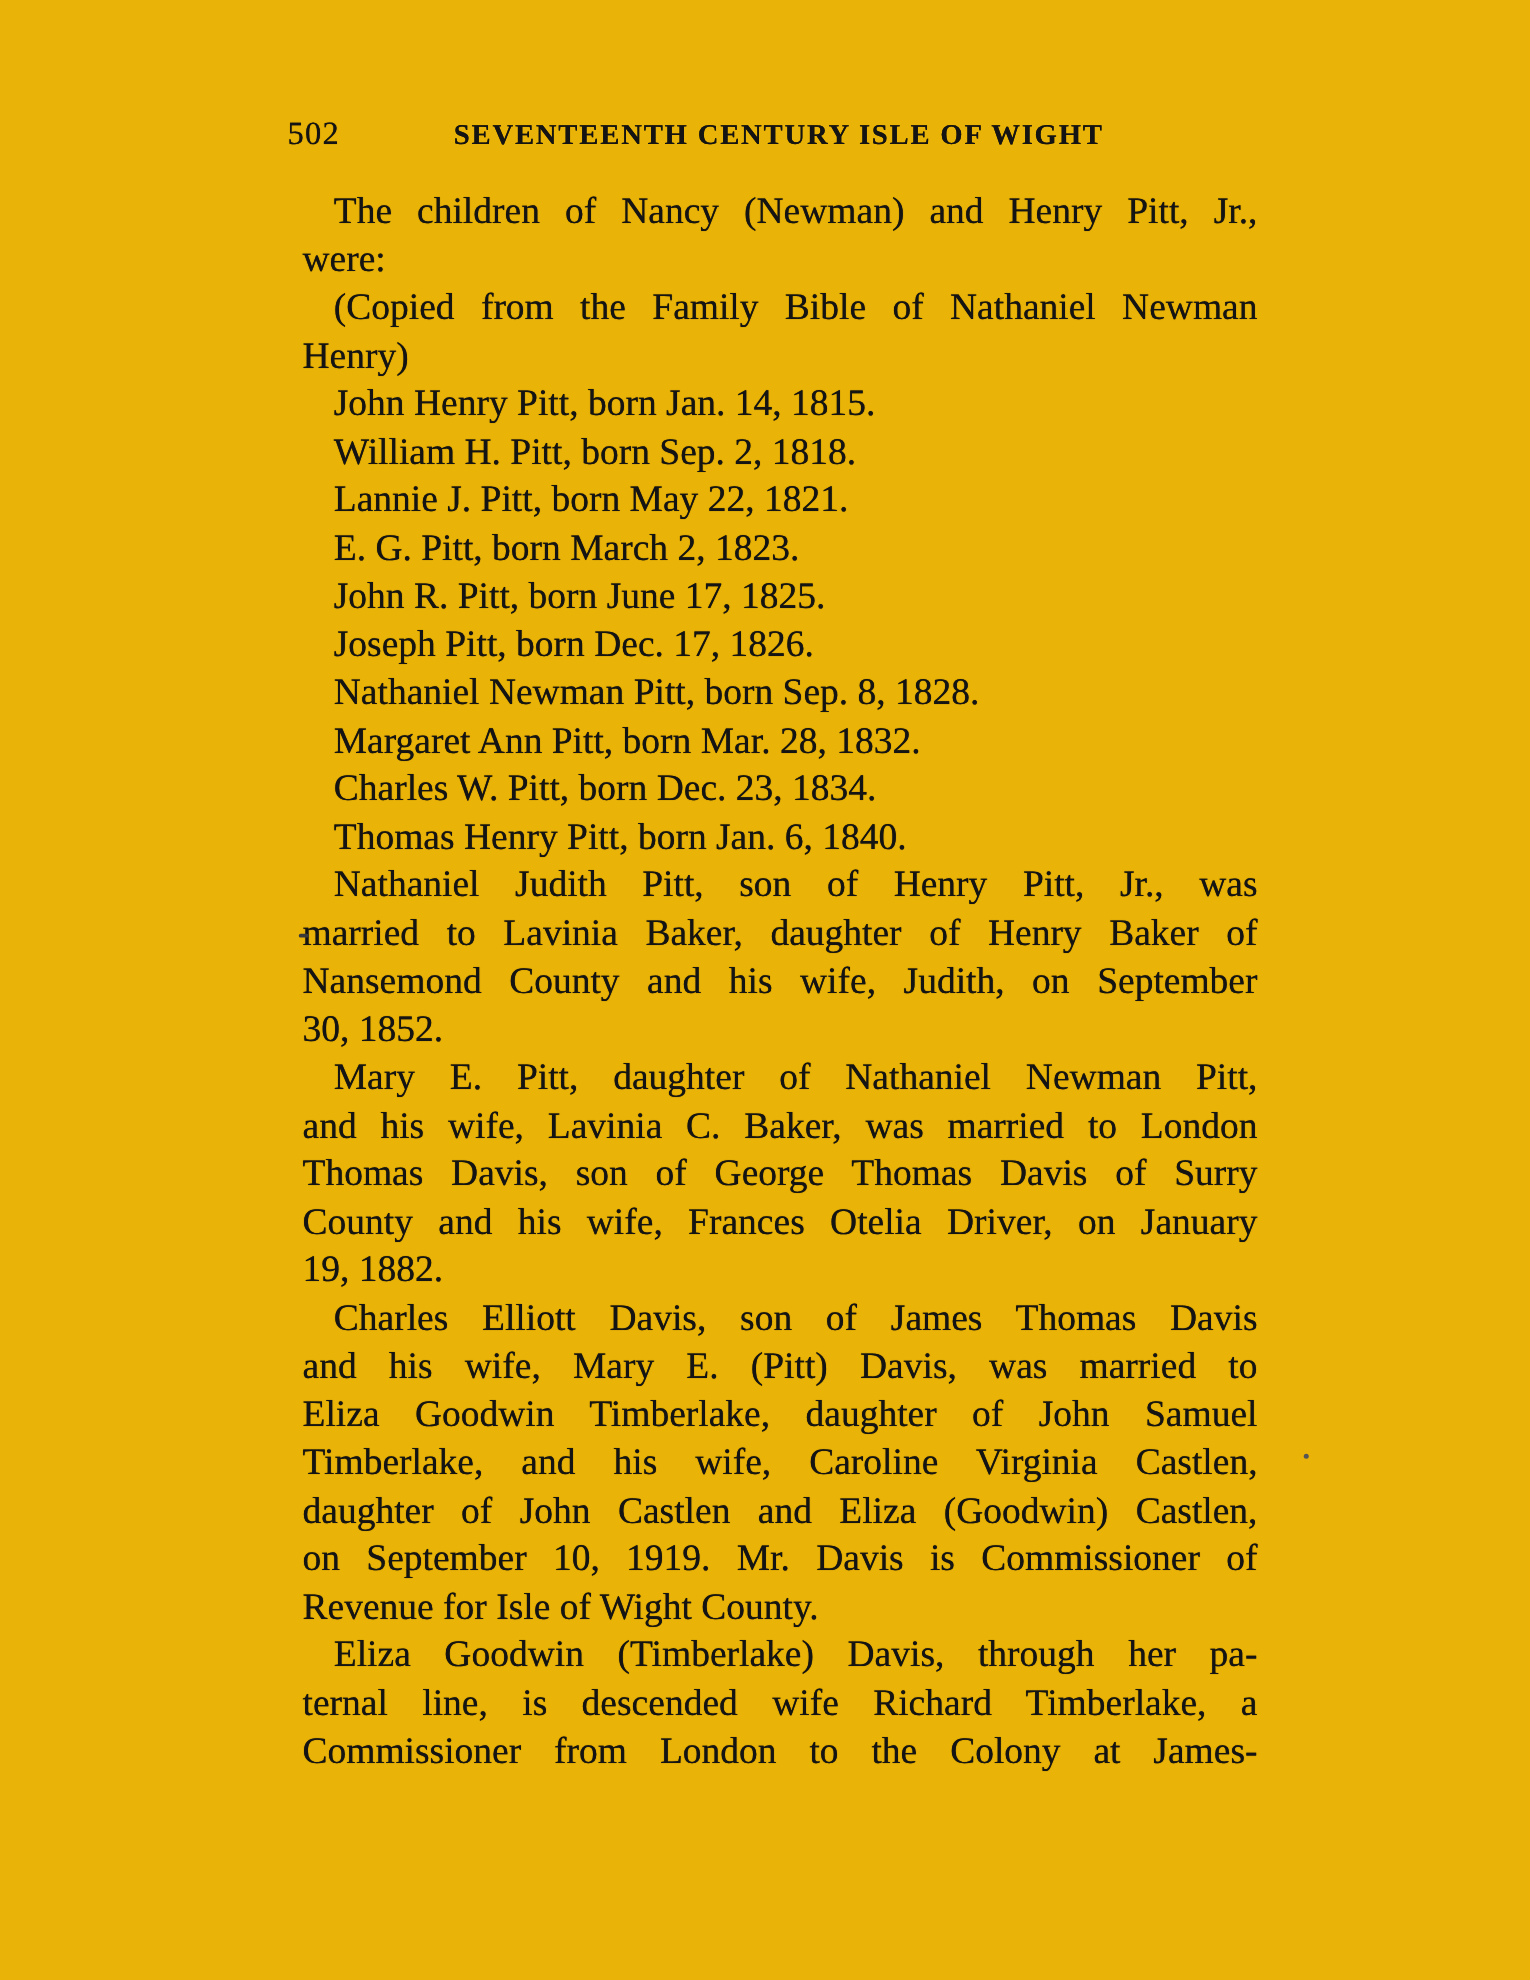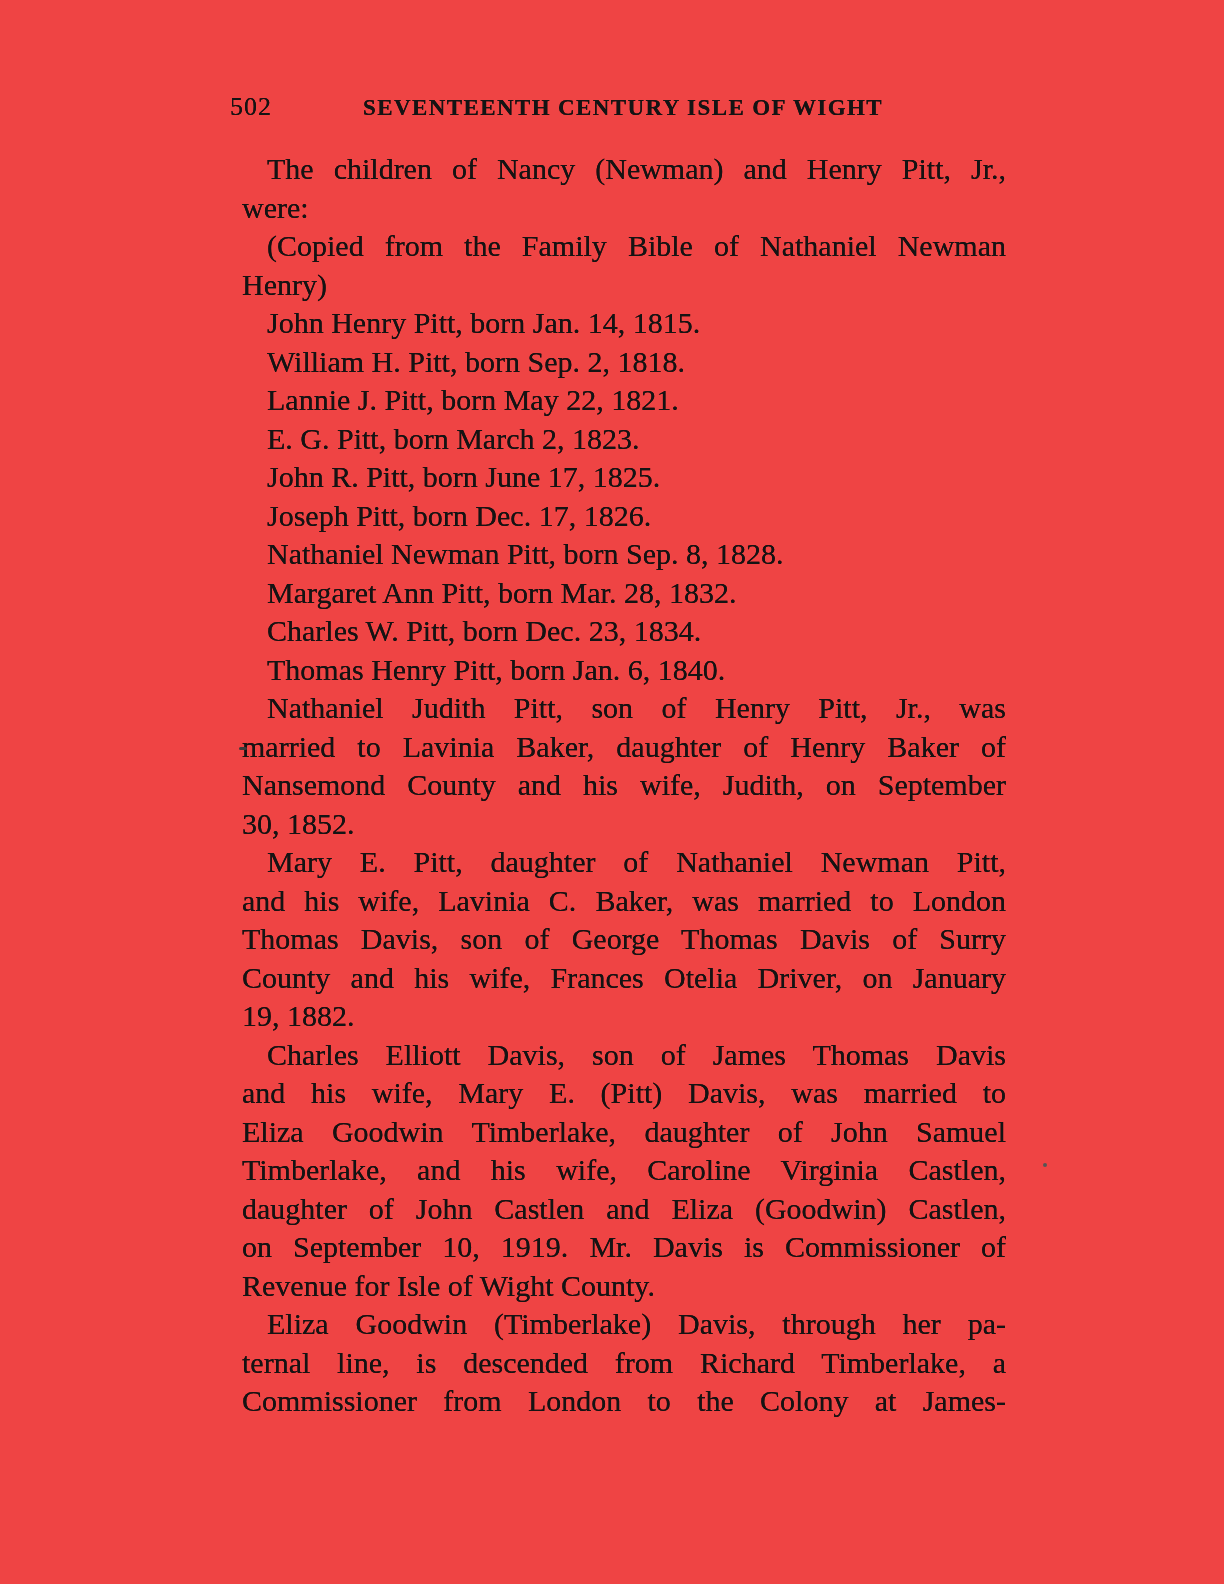--- a/index.html
+++ b/index.html
@@ -10,21 +10,21 @@
   body {
     width: 1224px;
     height: 1584px;
     position: relative;
     font-family: "Liberation Serif", serif;
     overflow: hidden;
   }
   .page {
     position: absolute;
     inset: 0;
-    background: #ef4444;
+    background: #eab308;
   }
   .pagenum {
     position: absolute;
     left: 230px;
     top: 92px;
     font-size: 26px;
     letter-spacing: 1px;
     color: #141414;
     text-shadow: 0 0 0.6px rgba(0,0,0,0.85);
   }
@@ -108,18 +108,18 @@
       <div class="line justify">County and his wife, Frances Otelia Driver, on January</div>
       <div class="line">19, 1882.</div>
       <div class="line indent justify">Charles Elliott Davis, son of James Thomas Davis</div>
       <div class="line justify">and his wife, Mary E. (Pitt) Davis, was married to</div>
       <div class="line justify">Eliza Goodwin Timberlake, daughter of John Samuel</div>
       <div class="line justify">Timberlake, and his wife, Caroline Virginia Castlen,</div>
       <div class="line justify">daughter of John Castlen and Eliza (Goodwin) Castlen,</div>
       <div class="line justify">on September 10, 1919.  Mr. Davis is Commissioner of</div>
       <div class="line">Revenue for Isle of Wight County.</div>
       <div class="line indent justify">Eliza Goodwin (Timberlake) Davis, through her pa-</div>
-      <div class="line justify">ternal line, is descended from Richard Timberlake, a</div>
+      <div class="line justify">ternal line, is descended wife Richard Timberlake, a</div>
       <div class="line justify">Commissioner from London to the Colony at James-</div>
     </div>
 <div class="artifact ink-dash" style="left: 239px; top: 747px;"></div>
     <div class="artifact ink-dot" style="left: 1043px; top: 1163px;"></div>
   </div>
 
 </body></html>

